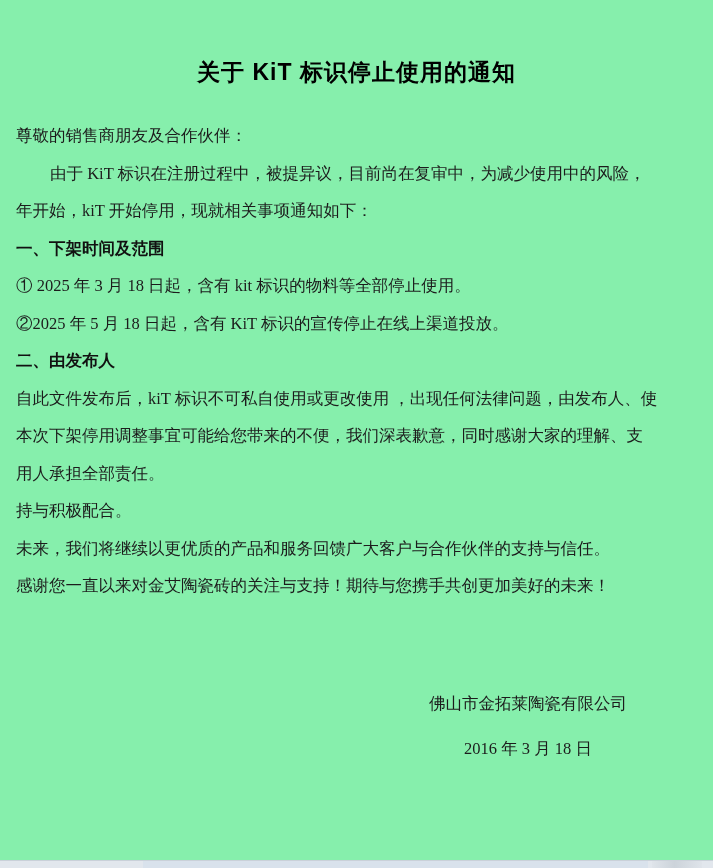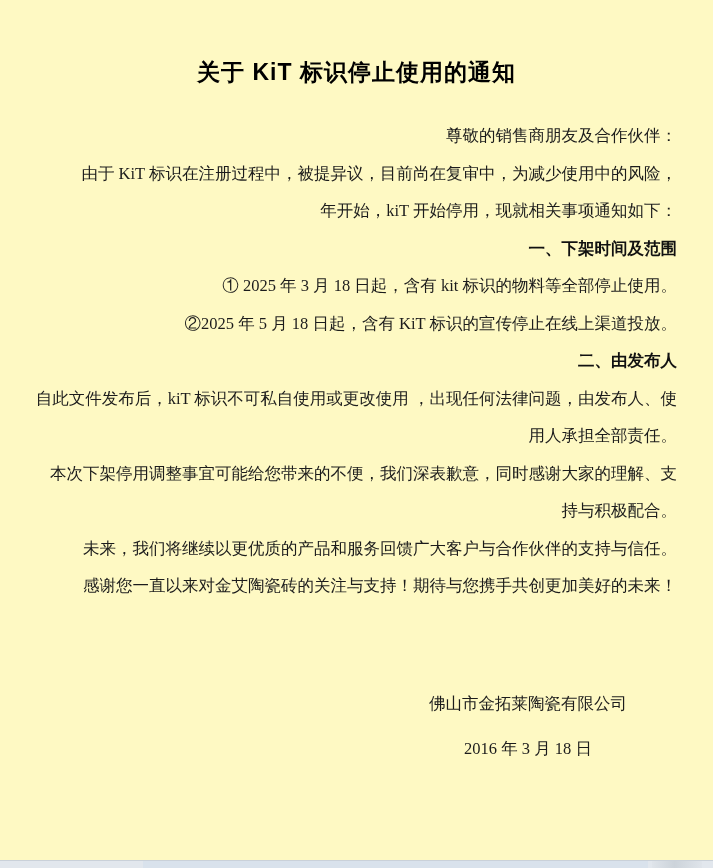--- a/index.html
+++ b/index.html
@@ -1,42 +1,41 @@
 <!DOCTYPE html>
 <html><head>
 <meta charset="utf-8">
 <style>
   html, body { margin: 0; padding: 0; background: #ffffff; }
   .page {
     position: relative;
     width: 713px;
     height: 868px;
-    background: #fef9c3;
+    background: #86efac;
     overflow: hidden;
     font-family: "Liberation Serif", "DejaVu Serif", serif;
     color: #1c1c1c;
   }
   .doc-title {
     position: absolute;
     top: 42px;
     left: 0;
     width: 713px;
     text-align: center;
     font-family: "Liberation Sans", "DejaVu Sans", sans-serif;
     font-weight: bold;
     font-size: 23px;
     letter-spacing: 1px;
     color: #000000;
   }
   .content {
     position: absolute;
     top: 117px;
-    left: 24px;
+    left: 16px;
     width: 653px;
-    text-align: right;
   }
   .content p {
     margin: 0;
     line-height: 37.5px;
     font-size: 16.5px;
     white-space: nowrap;
   }
   .indent { padding-left: 34px; }
   .heading {
     font-family: "Liberation Sans", "DejaVu Sans", sans-serif;
@@ -95,22 +94,22 @@
     <p>尊敬的销售商朋友及合作伙伴：</p>
     <p class="indent">由于 KiT 标识在注册过程中，被提异议，目前尚在复审中，为减少使用中的风险，</p>
     <p>年开始，kiT 开始停用，现就相关事项通知如下：</p>
 
     <p class="heading">一、下架时间及范围</p>
     <p>① 2025 年 3 月 18 日起，含有 kit 标识的物料等全部停止使用。</p>
     <p>②2025 年 5 月 18 日起，含有 KiT 标识的宣传停止在线上渠道投放。</p>
 
     <p class="heading">二、由发布人</p>
     <p>自此文件发布后，kiT 标识不可私自使用或更改使用 ，出现任何法律问题，由发布人、使</p>
+    <p>本次下架停用调整事宜可能给您带来的不便，我们深表歉意，同时感谢大家的理解、支</p>
     <p>用人承担全部责任。</p>
-    <p>本次下架停用调整事宜可能给您带来的不便，我们深表歉意，同时感谢大家的理解、支</p>
     <p>持与积极配合。</p>
     <p>未来，我们将继续以更优质的产品和服务回馈广大客户与合作伙伴的支持与信任。</p>
     <p>感谢您一直以来对金艾陶瓷砖的关注与支持！期待与您携手共创更加美好的未来！</p>
   </div>
 
   <div class="signature">
     <p>佛山市金拓莱陶瓷有限公司</p>
     <p>2016 年 3 月 18 日</p>
   </div>
 

